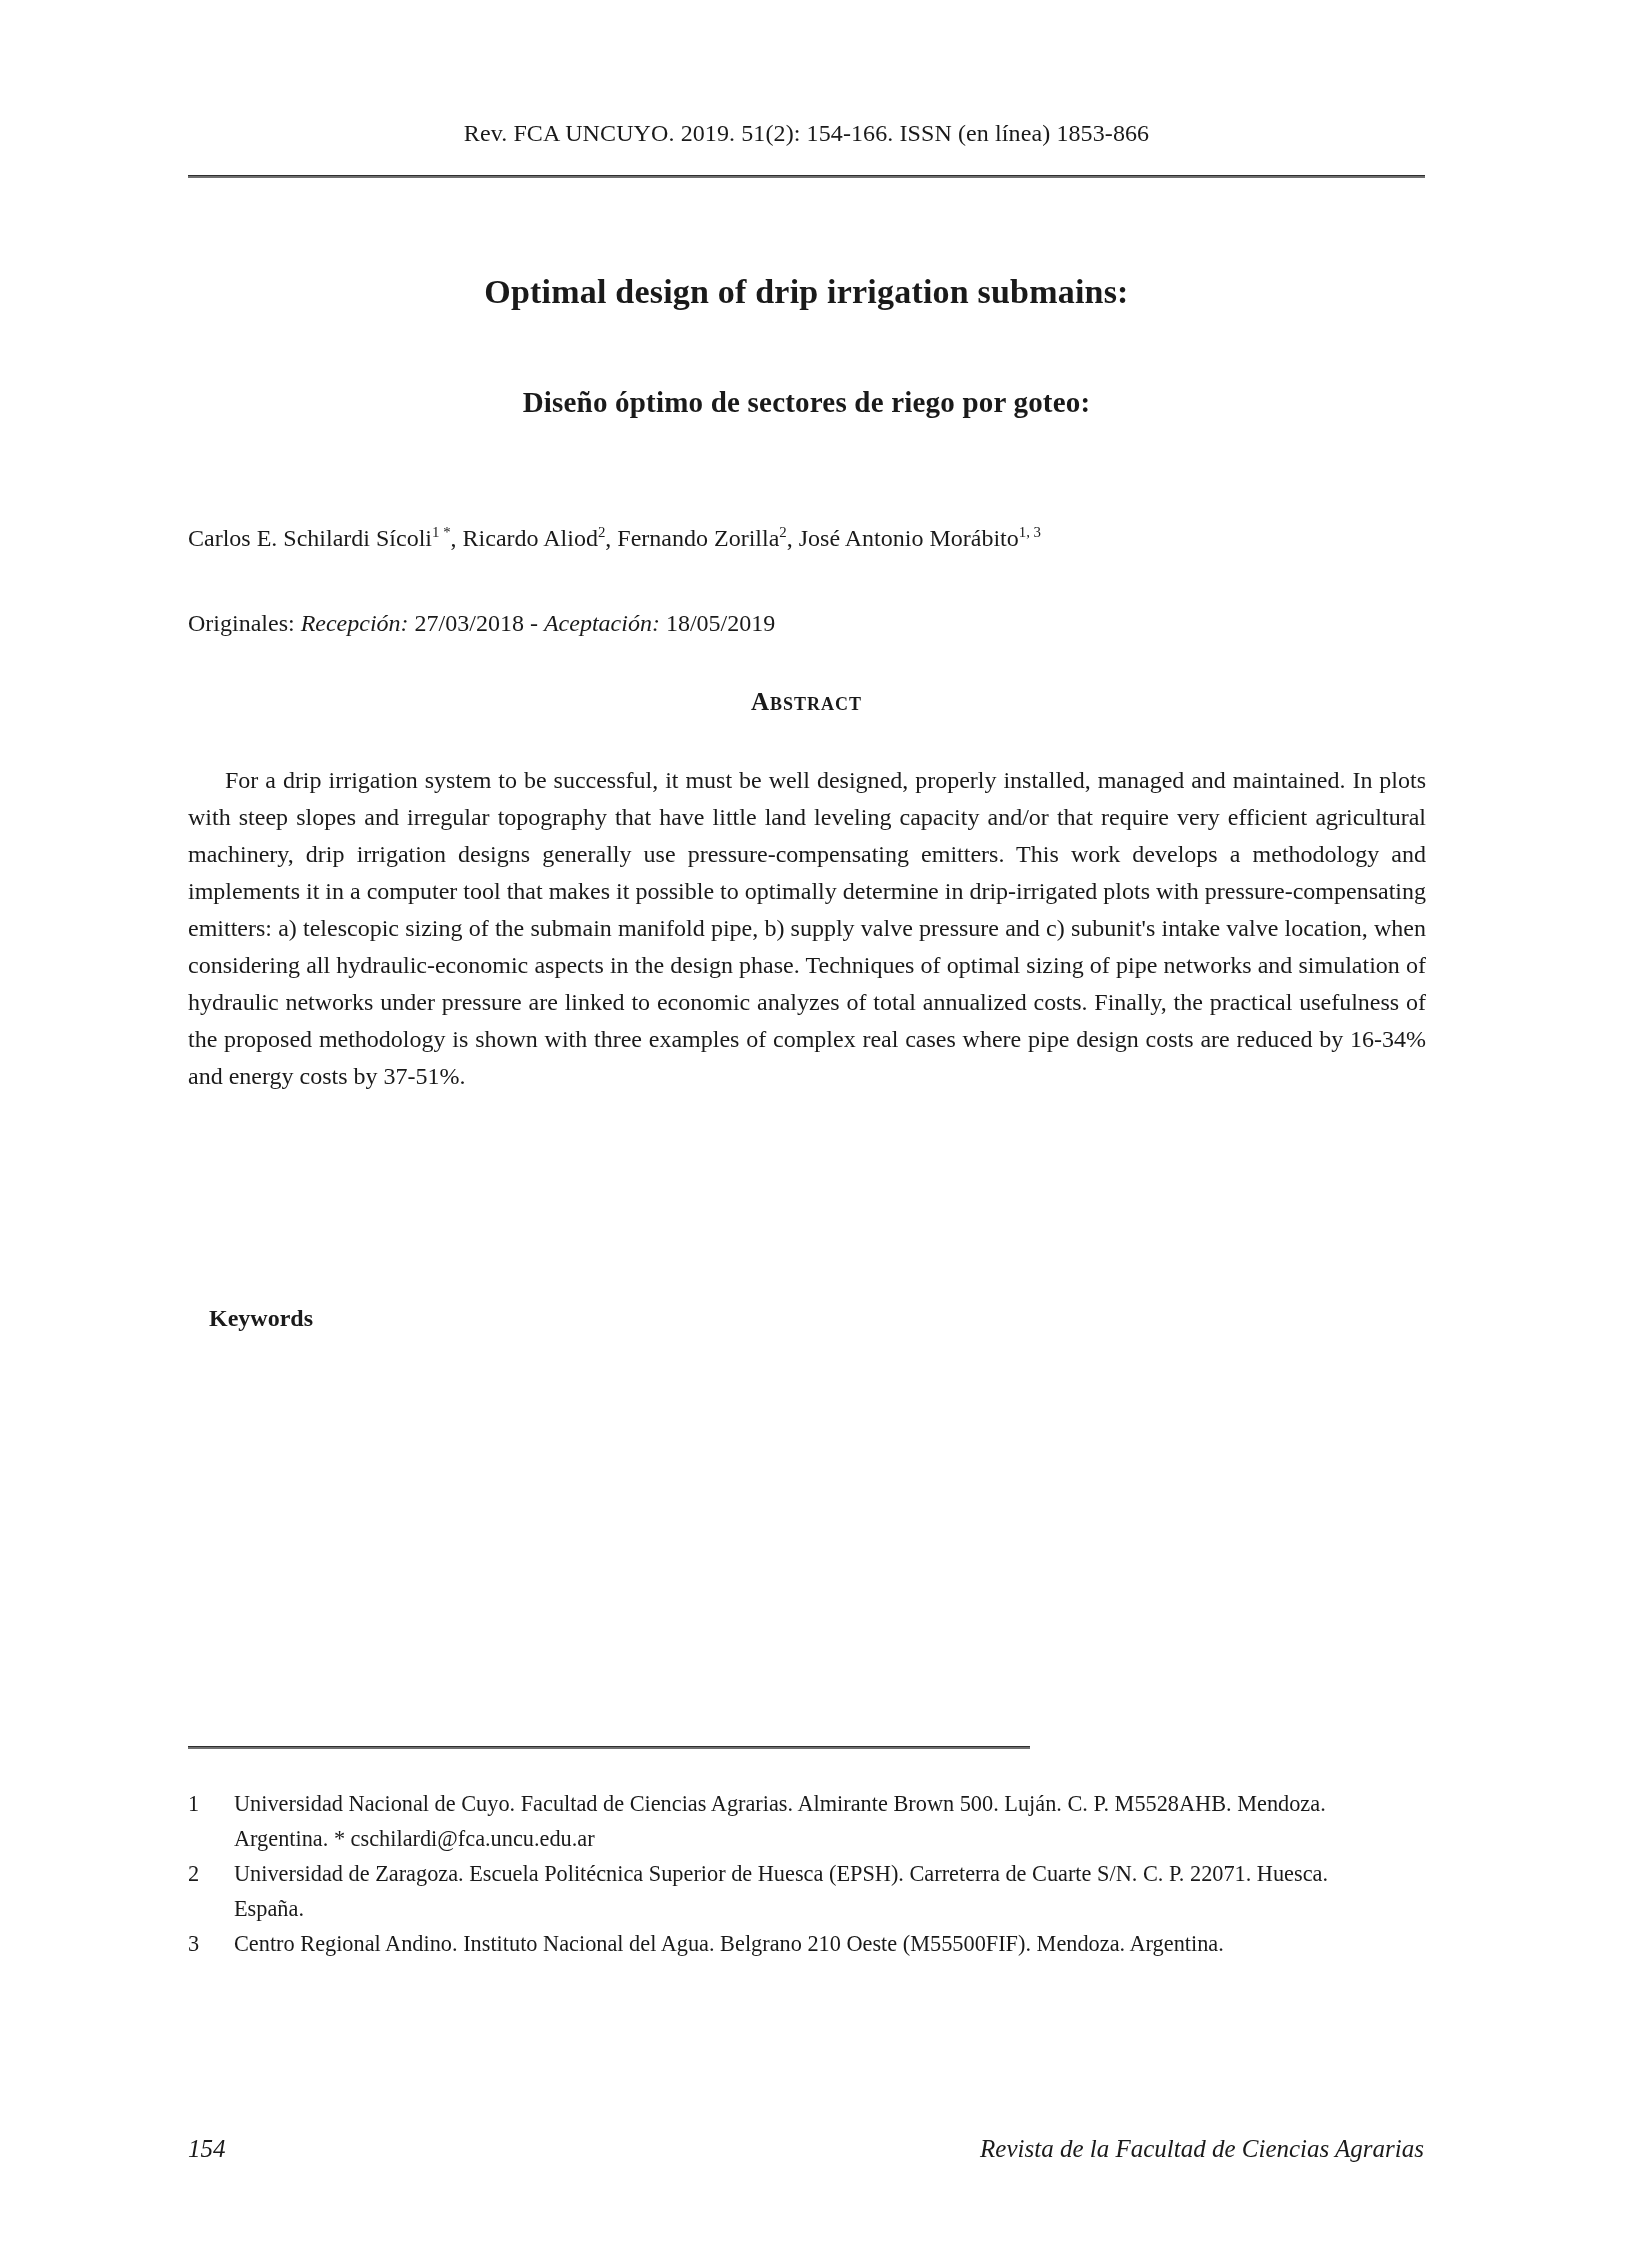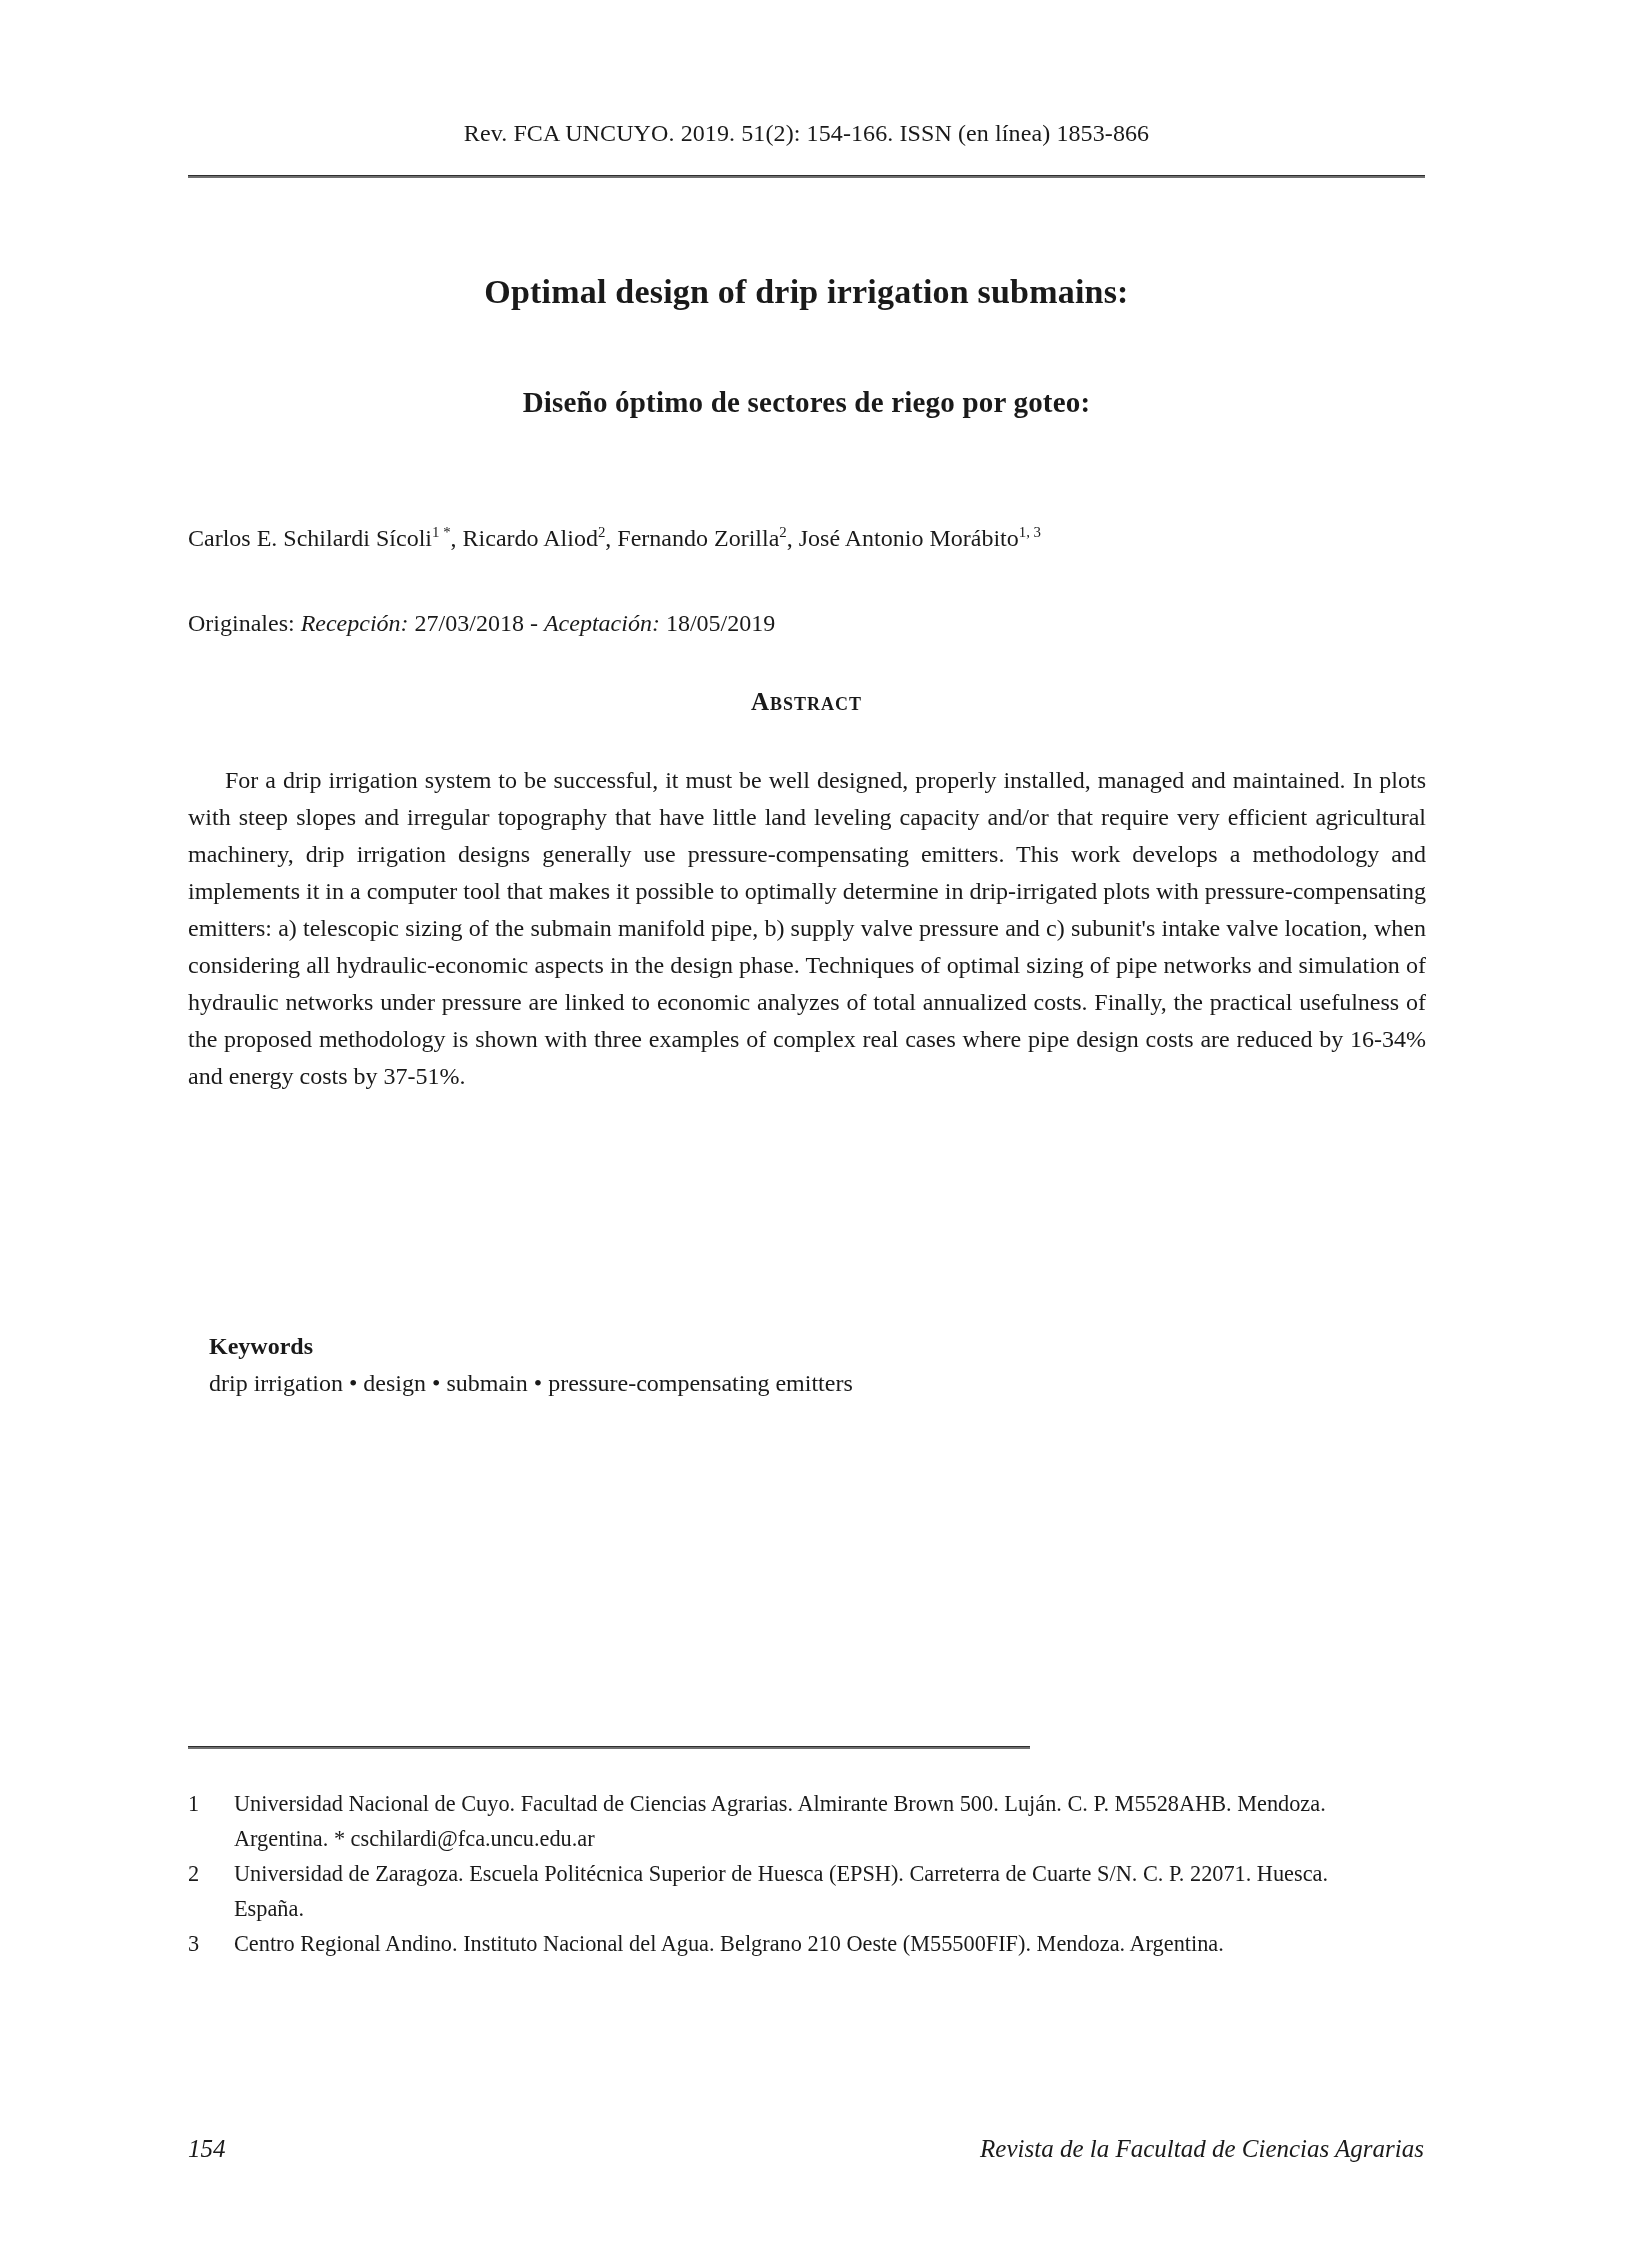--- a/index.html
+++ b/index.html
@@ -114,21 +114,21 @@
     line-height: 37px;
     text-align: justify;
     text-indent: 37px;
     hyphens: none;
   }
 
   
   .keywords {
     position: absolute;
     left: 209px;
-    top: 1328px;
+    top: 1300px;
     width: 1197px;
     font-size: 24px;
     line-height: 37px;
   }
   .keywords-label {
     font-weight: bold;
     display: block;
   }
   .keywords-list { display: block; }
 
@@ -207,21 +207,20 @@
     <span>-</span>
     <em>Aceptación:</em>
     <span>18/05/2019</span>
   </div>
 
   <div class="abstract-heading">Abstract</div>
   <div class="abstract-body">For a drip irrigation system to be successful, it must be well designed, properly installed, managed and maintained. In plots with steep slopes and irregular topography that have little land leveling capacity and/or that require very efficient agricultural machinery, drip irrigation designs generally use pressure-compensating emitters. This work develops a methodology and implements it in a computer tool that makes it possible to optimally determine in drip-irrigated plots with pressure-compensating emitters: a) telescopic sizing of the submain manifold pipe, b) supply valve pressure and c) subunit's intake valve location, when considering all hydraulic-economic aspects in the design phase. Techniques of optimal sizing of pipe networks and simulation of hydraulic networks under pressure are linked to economic analyzes of total annualized costs. Finally, the practical usefulness of the proposed methodology is shown with three examples of complex real cases where pipe design costs are reduced by 16-34% and energy costs by 37-51%.</div>
 
   <div class="keywords">
     <span class="keywords-label">Keywords</span>
-    <span class="keywords-list">drip irrigation • design • submain • pressure-compensating emitters</span>
   </div>
 
   <div class="rule-foot"></div>
 
   <div class="footnotes">
     <div class="fn-item">
       <span class="fn-num">1</span>
       <span class="fn-text">Universidad Nacional de Cuyo. Facultad de Ciencias Agrarias. Almirante Brown 500. Luján. C. P. M5528AHB. Mendoza. Argentina. * cschilardi@fca.uncu.edu.ar</span>
     </div>
     <div class="fn-item">

